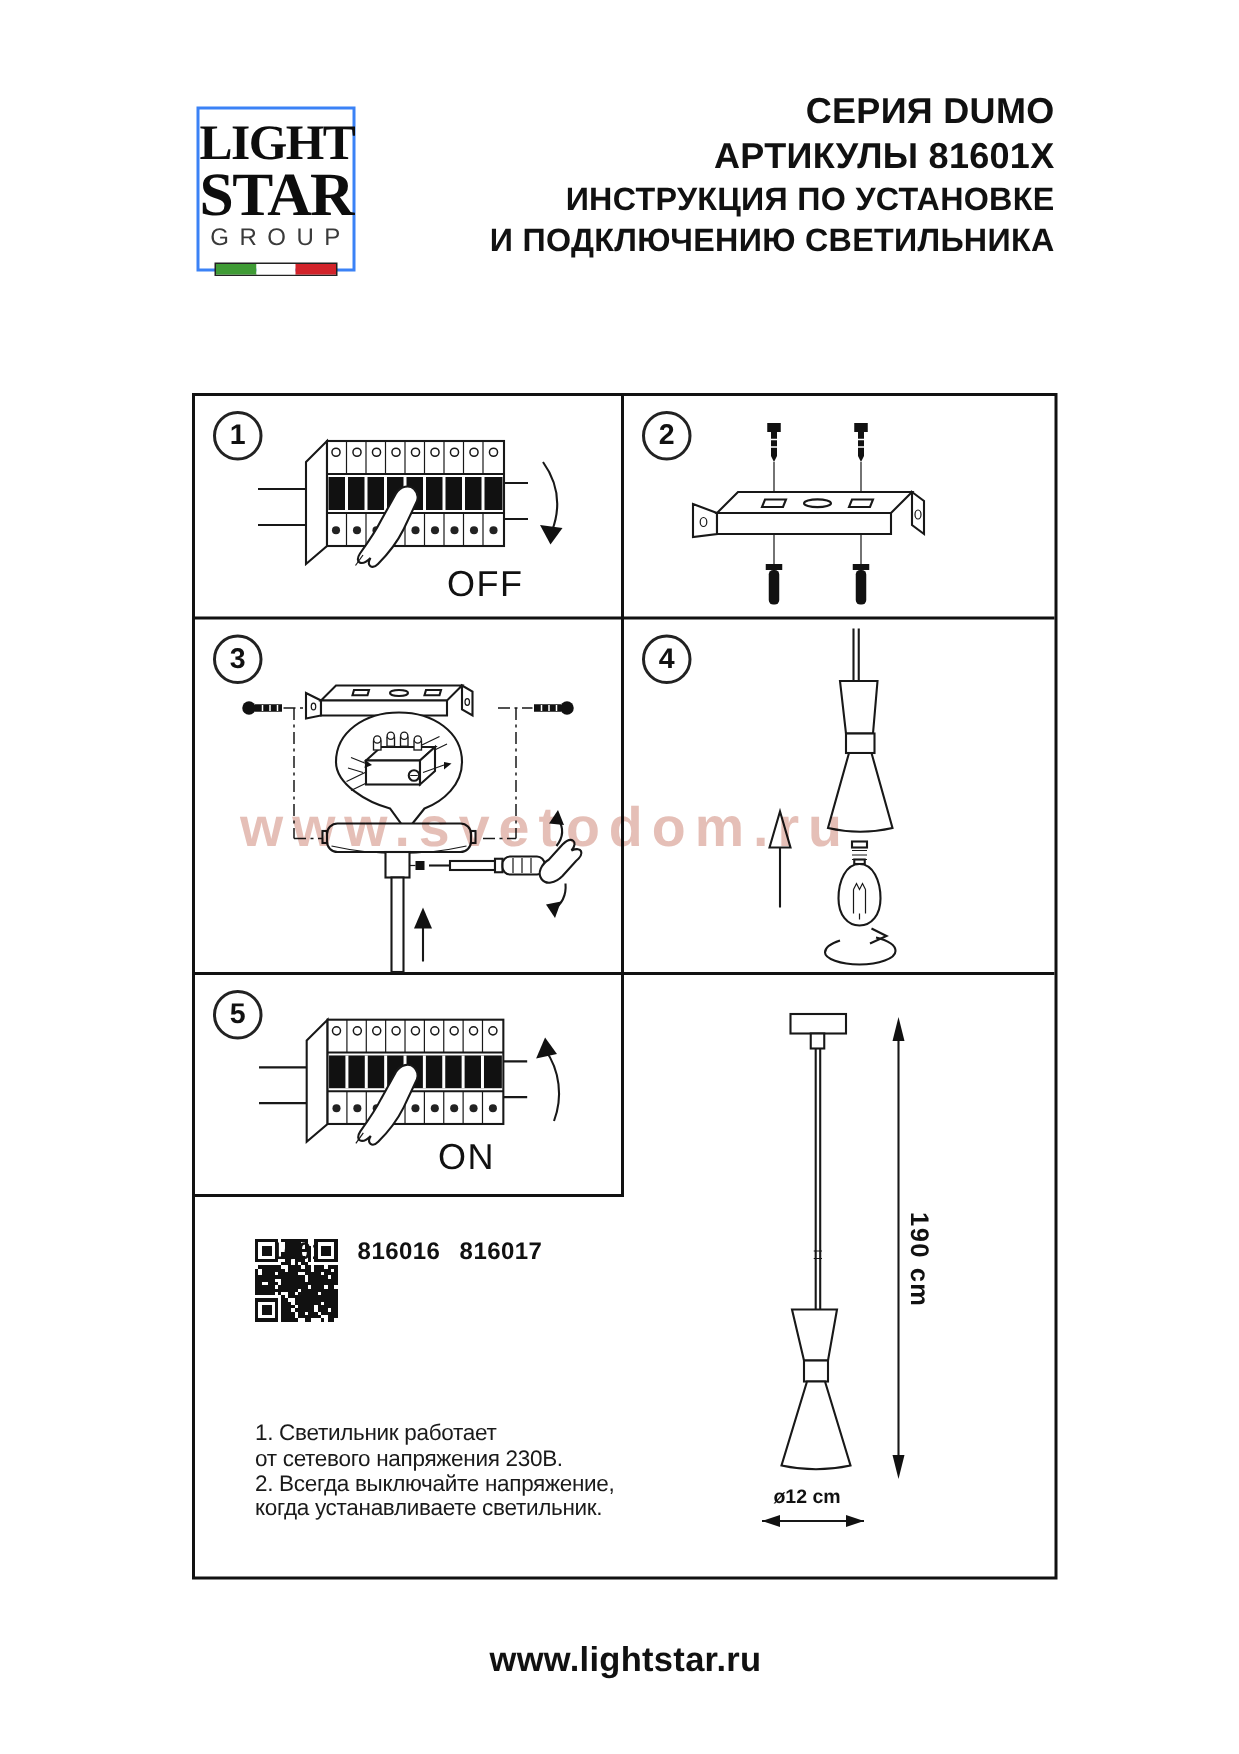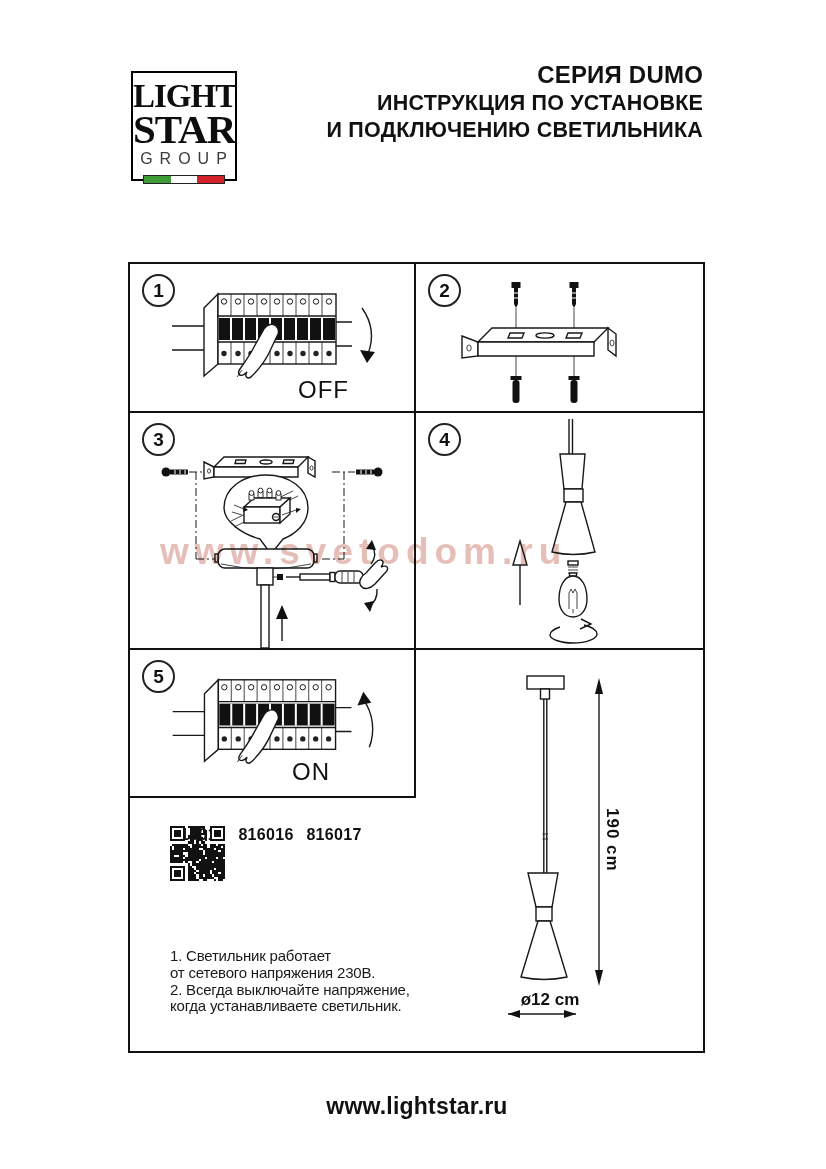--- a/index.html
+++ b/index.html
@@ -1,21 +1,21 @@
 <!DOCTYPE html>
 <html><head>
 <meta charset="utf-8">
 <style>
   * { margin:0; padding:0; box-sizing:border-box; }
   html,body { background:#ffffff; }
   body { width:826px; height:1169px; position:relative; font-family:"Liberation Sans", sans-serif; color:#111; }
   .page { position:absolute; inset:0; background:#fff; overflow:hidden; }
 
   
-  .logo-box { position:absolute; left:131px; top:71px; width:106px; height:110px; border:2px solid #000000; text-align:center; padding-top:9px; background:#fff; }
+  .logo-box { position:absolute; left:131px; top:71px; width:106px; height:110px; border:2px solid #3b82f6; text-align:center; padding-top:9px; background:#fff; }
   .logo-light { font-family:"Liberation Serif", serif; font-weight:bold; font-size:33px; line-height:29px; letter-spacing:-1px; color:#0d0d0d; }
   .logo-star  { font-family:"Liberation Serif", serif; font-weight:bold; font-size:41px; line-height:36px; letter-spacing:-1px; color:#0d0d0d; }
   .logo-group { font-size:16px; line-height:20px; letter-spacing:7px; color:#3a3a3a; margin-top:2px; margin-left:6px; }
   .logo-flag { width:82px; height:9px; margin:6px auto 0; border:1px solid #222; display:flex; }
   .logo-flag span { flex:1; height:100%; }
   .flag-green { background:#3f9b35; }
   .flag-white { background:#ffffff; }
   .flag-red   { background:#d2232a; }
 
   .title-block { position:absolute; right:123px; top:60px; text-align:right; }
@@ -47,21 +47,21 @@
   .articles { position:absolute; left:40px; top:28px; display:flex; }
   .article { width:56px; margin-right:12px; text-align:center; }
   .article-code { font-size:16px; font-weight:bold; letter-spacing:0.3px; margin-bottom:18px; white-space:nowrap; }
   .qr { width:55px; height:55px; display:block; margin:0 auto; }
 
   
   .notes { position:absolute; left:40px; top:150px; font-size:15px; line-height:16.8px; color:#1a1a1a; letter-spacing:-0.2px; }
 
   
   .dim-h-label { position:absolute; left:186px; top:158px; writing-mode:vertical-rl; font-size:17px; font-weight:bold; letter-spacing:1px; }
-  .dim-w-label { position:absolute; left:100px; top:340px; width:68px; text-align:center; font-size:17px; font-weight:bold; }
+  .dim-w-label { position:absolute; left:88px; top:340px; width:68px; text-align:center; font-size:13px; font-weight:bold; }
 
   
   .watermark { position:absolute; left:160px; top:531px; font-size:37px; font-weight:bold; letter-spacing:6px; color:rgba(203,128,112,0.5); mix-blend-mode:multiply; z-index:20; white-space:nowrap; pointer-events:none; }
   .footer { position:absolute; left:4px; width:100%; top:1093px; text-align:center; font-size:23px; font-weight:bold; letter-spacing:0.2px; }
 
   svg { overflow:visible; }
   svg .ln { fill:none; stroke:#181818; stroke-width:1.4; }
   svg .thin { fill:none; stroke:#181818; stroke-width:0.8; }
   svg .blk { fill:#111; stroke:none; }
   svg .wfill { fill:#fff; stroke:#181818; stroke-width:1.4; }
@@ -118,20 +118,21 @@
     <div class="logo-group">GROUP</div>
     <div class="logo-flag">
       <span class="flag-green"></span>
       <span class="flag-white"></span>
       <span class="flag-red"></span>
     </div>
   </div>
 
   <div class="title-block">
     <div class="title-series">СЕРИЯ DUMO</div>
+    <div class="title-series">АРТИКУЛЫ 81601X</div>
     <div class="title-heading">ИНСТРУКЦИЯ ПО УСТАНОВКЕ</div>
     <div class="title-heading" style="margin-top:0;text-align:center;">И ПОДКЛЮЧЕНИЮ СВЕТИЛЬНИКА</div>
   </div>
 
   <div class="diagram">
     <div class="gridline v-div"></div>
     <div class="gridline h1"></div>
     <div class="gridline h2"></div>
     <div class="gridline h3"></div>
 

